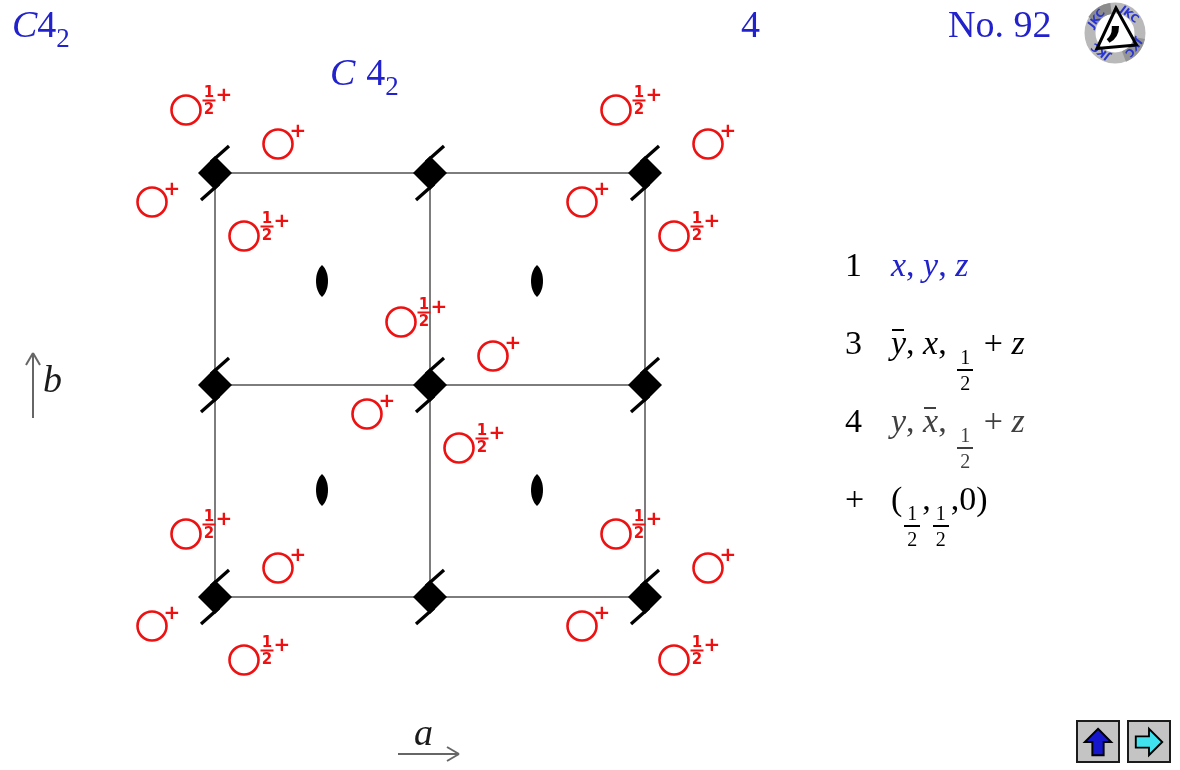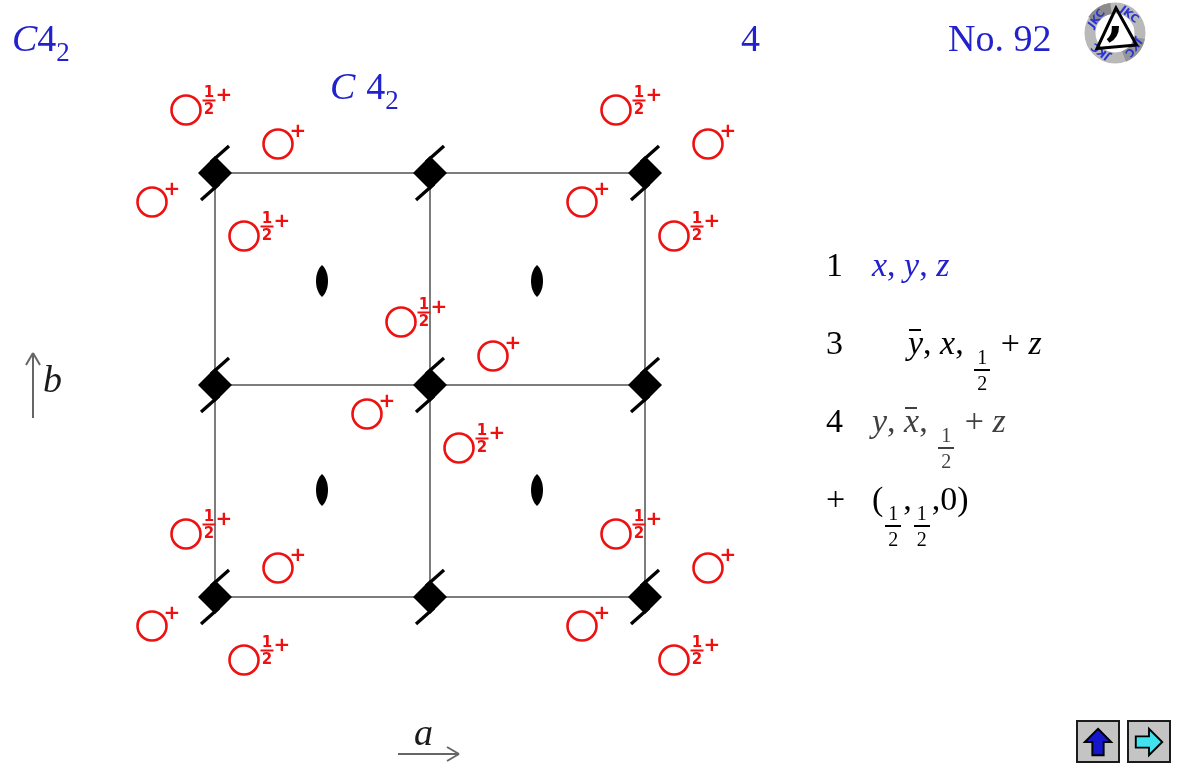--- a/index.html
+++ b/index.html
@@ -1,33 +1,33 @@
 <!DOCTYPE html>
 <html><head>
 <meta charset="utf-8">
 <style>
   html,body{margin:0;padding:0;}
   body{
     width:1180px;height:770px;position:relative;overflow:hidden;
     background:#ffffff;font-family:"Liberation Serif",serif;
   }
   
-  .hdr{position:absolute;top:16px;font-size:38px;color:#2222cc;white-space:nowrap;}
+  .hdr{position:absolute;top:2px;font-size:38px;color:#2222cc;white-space:nowrap;}
   .hdr .it{font-style:italic;}
   .hdr .sp{display:inline-block;width:11px;}
   .hdr .sub{font-size:27px;position:relative;top:10px;}
   #title-left{left:12px;}
   #title-center{left:330px;margin-top:48px;}
   #point-group{left:741px;}
   #catalog-number{left:948px;}
   #logo-box{position:absolute;left:1084px;top:2px;width:62px;height:62px;}
   
   #cell-diagram{position:absolute;left:0;top:0;}
   
-  #operators{position:absolute;left:826px;top:246px;}
+  #operators{position:absolute;left:845px;top:246px;}
   .op-row{height:46px;margin-bottom:32px;font-size:34px;white-space:pre;color:#000;}
   .op-num{display:inline-block;width:46px;color:#000;font-style:normal;}
   .vr{font-style:italic;}
   .ov{position:relative;display:inline-block;}
   .ov::after{content:"";position:absolute;left:1px;right:2px;top:5px;height:2px;background:currentColor;}
   .frac{display:inline-flex;flex-direction:column;align-items:center;font-size:20px;
         line-height:1;vertical-align:-10px;font-style:normal;margin:0 2px;font-weight:normal;}
   .frac .fn{border-bottom:2px solid currentColor;padding:0 3px 2px;}
   .frac .fd{padding-top:2px;}
   
@@ -241,21 +241,21 @@
     <g>
       <line x1="33" y1="418" x2="33" y2="353" stroke="#666" stroke-width="2"></line>
       <line x1="33" y1="353" x2="26" y2="365" stroke="#666" stroke-width="2"></line>
       <line x1="33" y1="353" x2="40" y2="365" stroke="#666" stroke-width="2"></line>
       <text x="43" y="392" font-size="38" font-style="italic" font-family="'Liberation Serif',serif" fill="#1a1a1a">b</text>
     </g>
   </svg>
 
 <div id="operators">
     <div class="op-row"><span class="op-num">1</span><span style="color: rgb(34, 34, 204);"><span class="vr">x</span><span>, </span><span class="vr">y</span><span>, </span><span class="vr">z</span></span></div>
-    <div class="op-row"><span class="op-num">3</span><span style="color: rgb(0, 0, 0); margin-left: 36px;"><span class="vr ov">y</span><span>, </span><span class="vr">x</span><span>, </span><span class="frac"><span class="fn">1</span><span class="fd">2</span></span><span> + </span><span class="vr">z</span></span></div>
+    <div class="op-row"><span class="op-num">3</span><span style="color: rgb(0, 0, 0);"><span class="vr ov">y</span><span>, </span><span class="vr">x</span><span>, </span><span class="frac"><span class="fn">1</span><span class="fd">2</span></span><span> + </span><span class="vr">z</span></span></div>
     <div class="op-row"><span class="op-num">4</span><span style="color: #404040;"><span class="vr">y</span><span>, </span><span class="vr ov">x</span><span>, </span><span class="frac"><span class="fn">1</span><span class="fd">2</span></span><span> + </span><span class="vr">z</span></span></div>
     <div class="op-row"><span class="op-num">+</span><span style="color: rgb(0, 0, 0);"><span>(</span><span class="frac"><span class="fn">1</span><span class="fd">2</span></span><span>,</span><span class="frac"><span class="fn">1</span><span class="fd">2</span></span><span>,0)</span></span></div>
   </div>
 
 <div id="nav">
   <div class="nav-btn" style="background: rgb(196, 196, 196);">
     <svg width="34" height="34" viewBox="0 0 36 36">
       <polygon points="18,4 32,18 24,18 24,32 12,32 12,18 4,18" stroke="#000000" stroke-width="2" fill="#1616cc"></polygon>
     </svg>
   </div>

